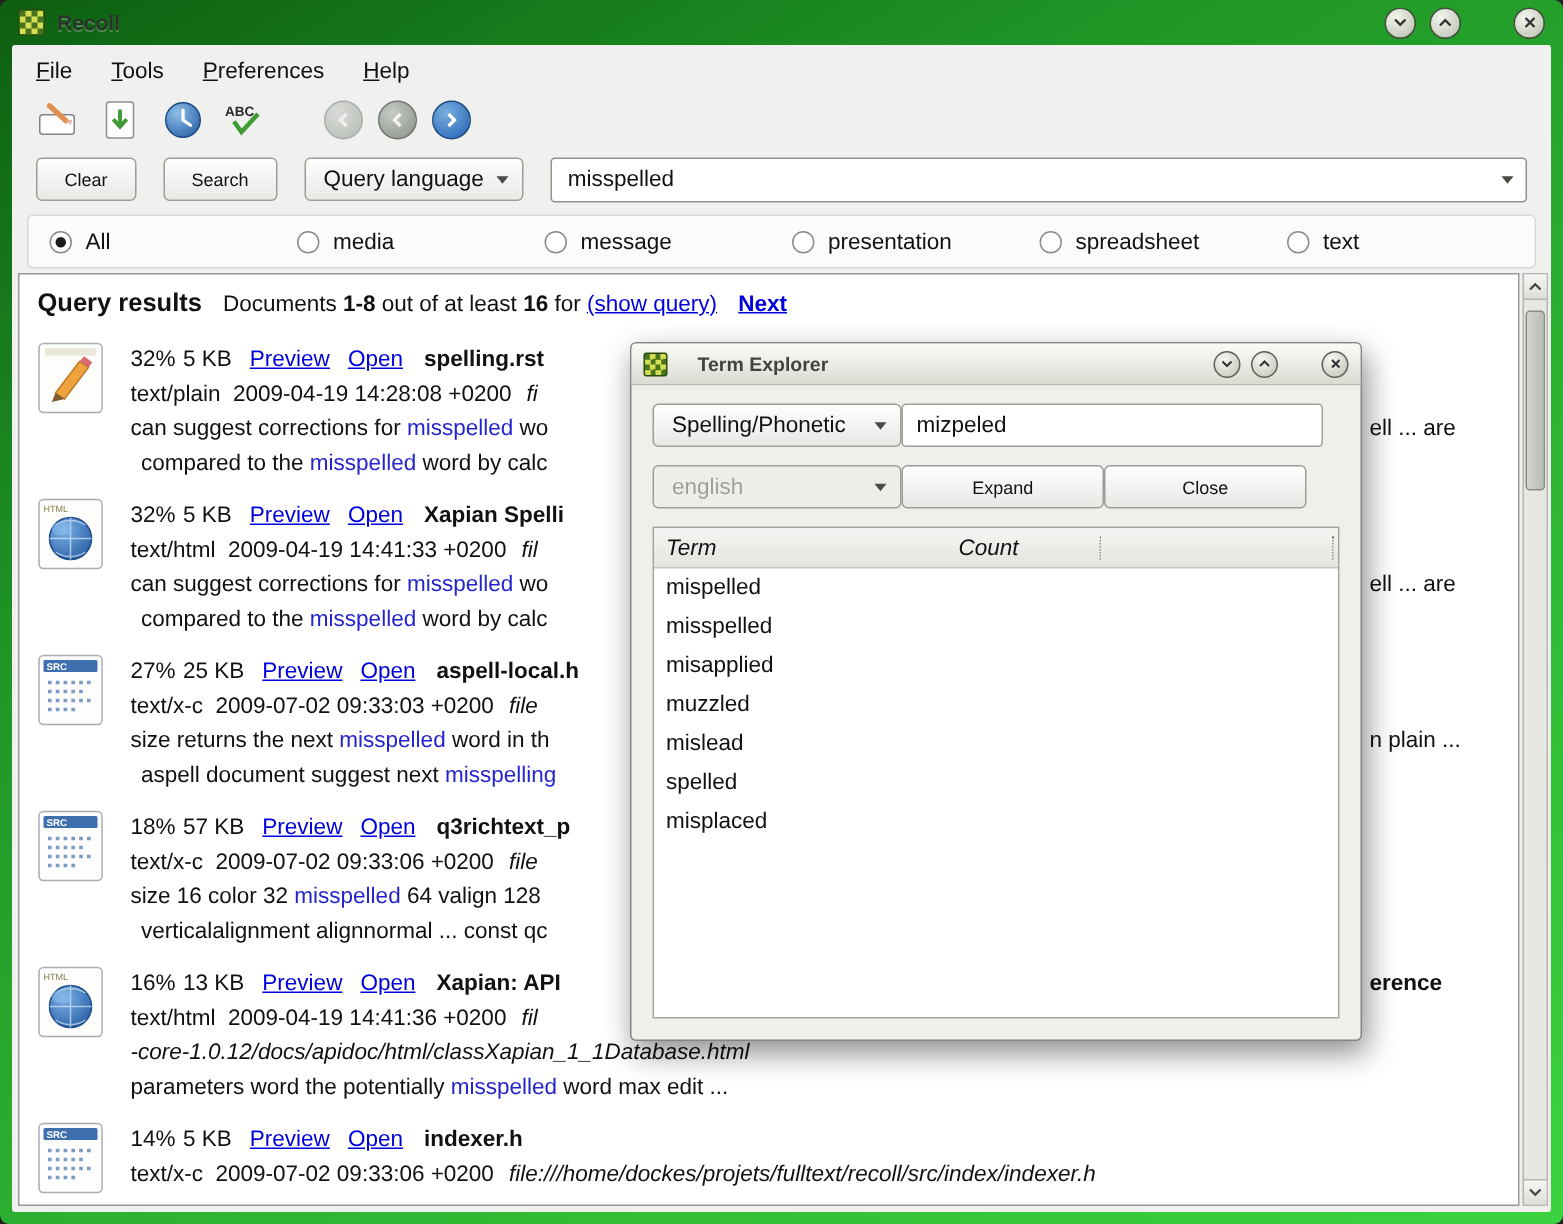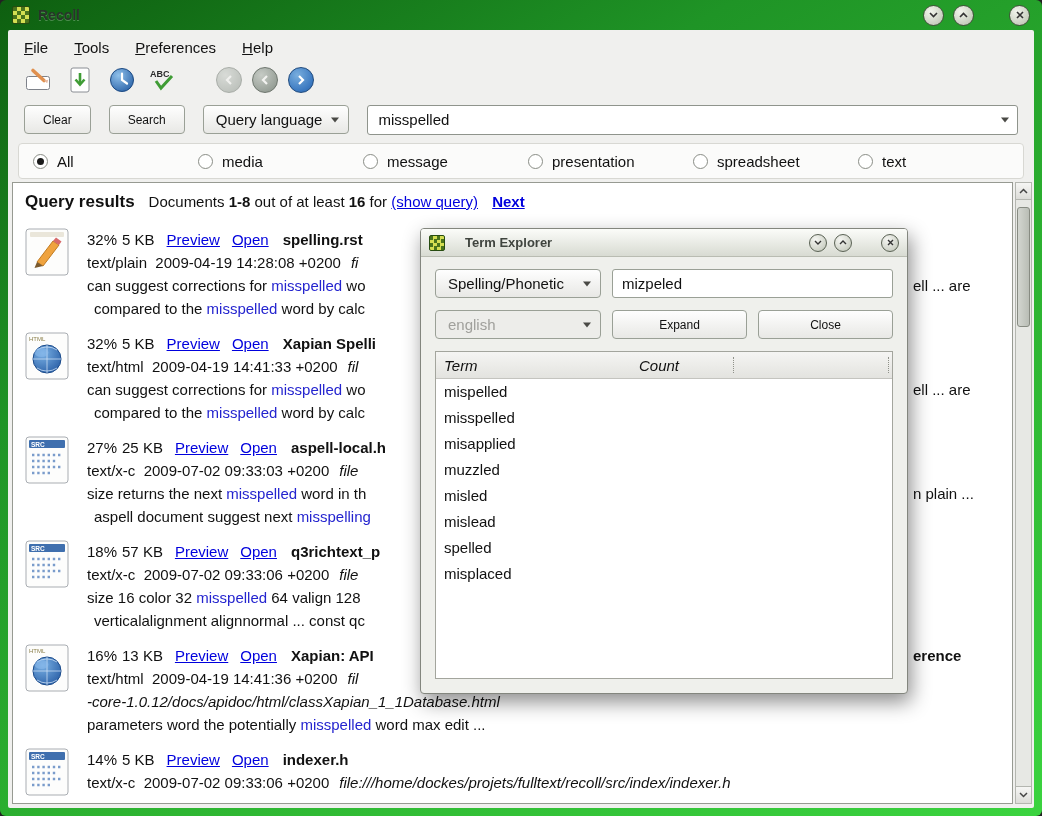--- a/index.html
+++ b/index.html
@@ -82,21 +82,21 @@
           border-radius:4px;box-shadow:3px 8px 20px rgba(0,0,0,.45);z-index:20;}
   .dlg-titlebar{height:27px;display:flex;align-items:center;gap:20px;padding:0 8px;border-radius:3px 3px 0 0;
                 background:linear-gradient(#fbfcf9,#d8dbd2);border-bottom:1px solid #b9bcb2;}
   .dlg-icon{width:14px;height:14px;background-size:7px 7px;}
   .dlg-title{font-weight:bold;font-size:13px;color:#3f443e;}
   .dlg-buttons{margin-left:auto;display:flex;gap:7px;align-items:center;}
   .dbtn{width:16px;height:16px;border-radius:50%;border:1px solid #5a6254;display:flex;align-items:center;justify-content:center;cursor:pointer;
         background:radial-gradient(circle at 35% 30%,#f5f6f2,#cfd3c8 70%,#b4bAA8);}
   .dbtn.closeb{margin-left:22px;}
   .dlg-body{padding:12px 14px 14px 14px;}
-  .drow{display:flex;gap:11px;margin-bottom:12px;}
+  .drow{display:flex;margin-bottom:12px;}
   .w166{width:166px;}
   .w135{width:135px;box-sizing:border-box;padding:0;}
   .dinput{width:281px;box-sizing:border-box;height:29px;border:1px solid #9aa096;border-radius:3px;padding:0 9px;
           font-size:15px;font-family:inherit;background:#fff;color:#111;}
   .ttable{border:1px solid #a3a59d;background:#fff;height:326px;position:relative;overflow:hidden;}
   .thead{height:26px;background:linear-gradient(#f5f5f3,#e3e3df);border-bottom:1px solid #c4c4bf;display:flex;align-items:center;
          font-size:15px;position:relative;color:#111;font-style:italic;}
   .th-term{padding-left:8px;width:195px;cursor:pointer;}
   .th-count{cursor:pointer;}
   .col-sep{position:absolute;top:5px;height:16px;border-left:1px dotted #8f9189;}
@@ -420,21 +420,20 @@
           <span class="th-term">Term</span>
           <span class="th-count">Count</span>
           <span class="col-sep sep1"></span>
           <span class="col-sep sep2"></span>
         </div>
         <div class="tbody">
           <div class="trow">mispelled</div>
           <div class="trow">misspelled</div>
           <div class="trow">misapplied</div>
           <div class="trow">muzzled</div>
-          <div class="trow">misled</div>
           <div class="trow">mislead</div>
           <div class="trow">spelled</div>
           <div class="trow">misplaced</div>
         </div>
       </div>
     </div>
   </div>
 
 </div>
 

